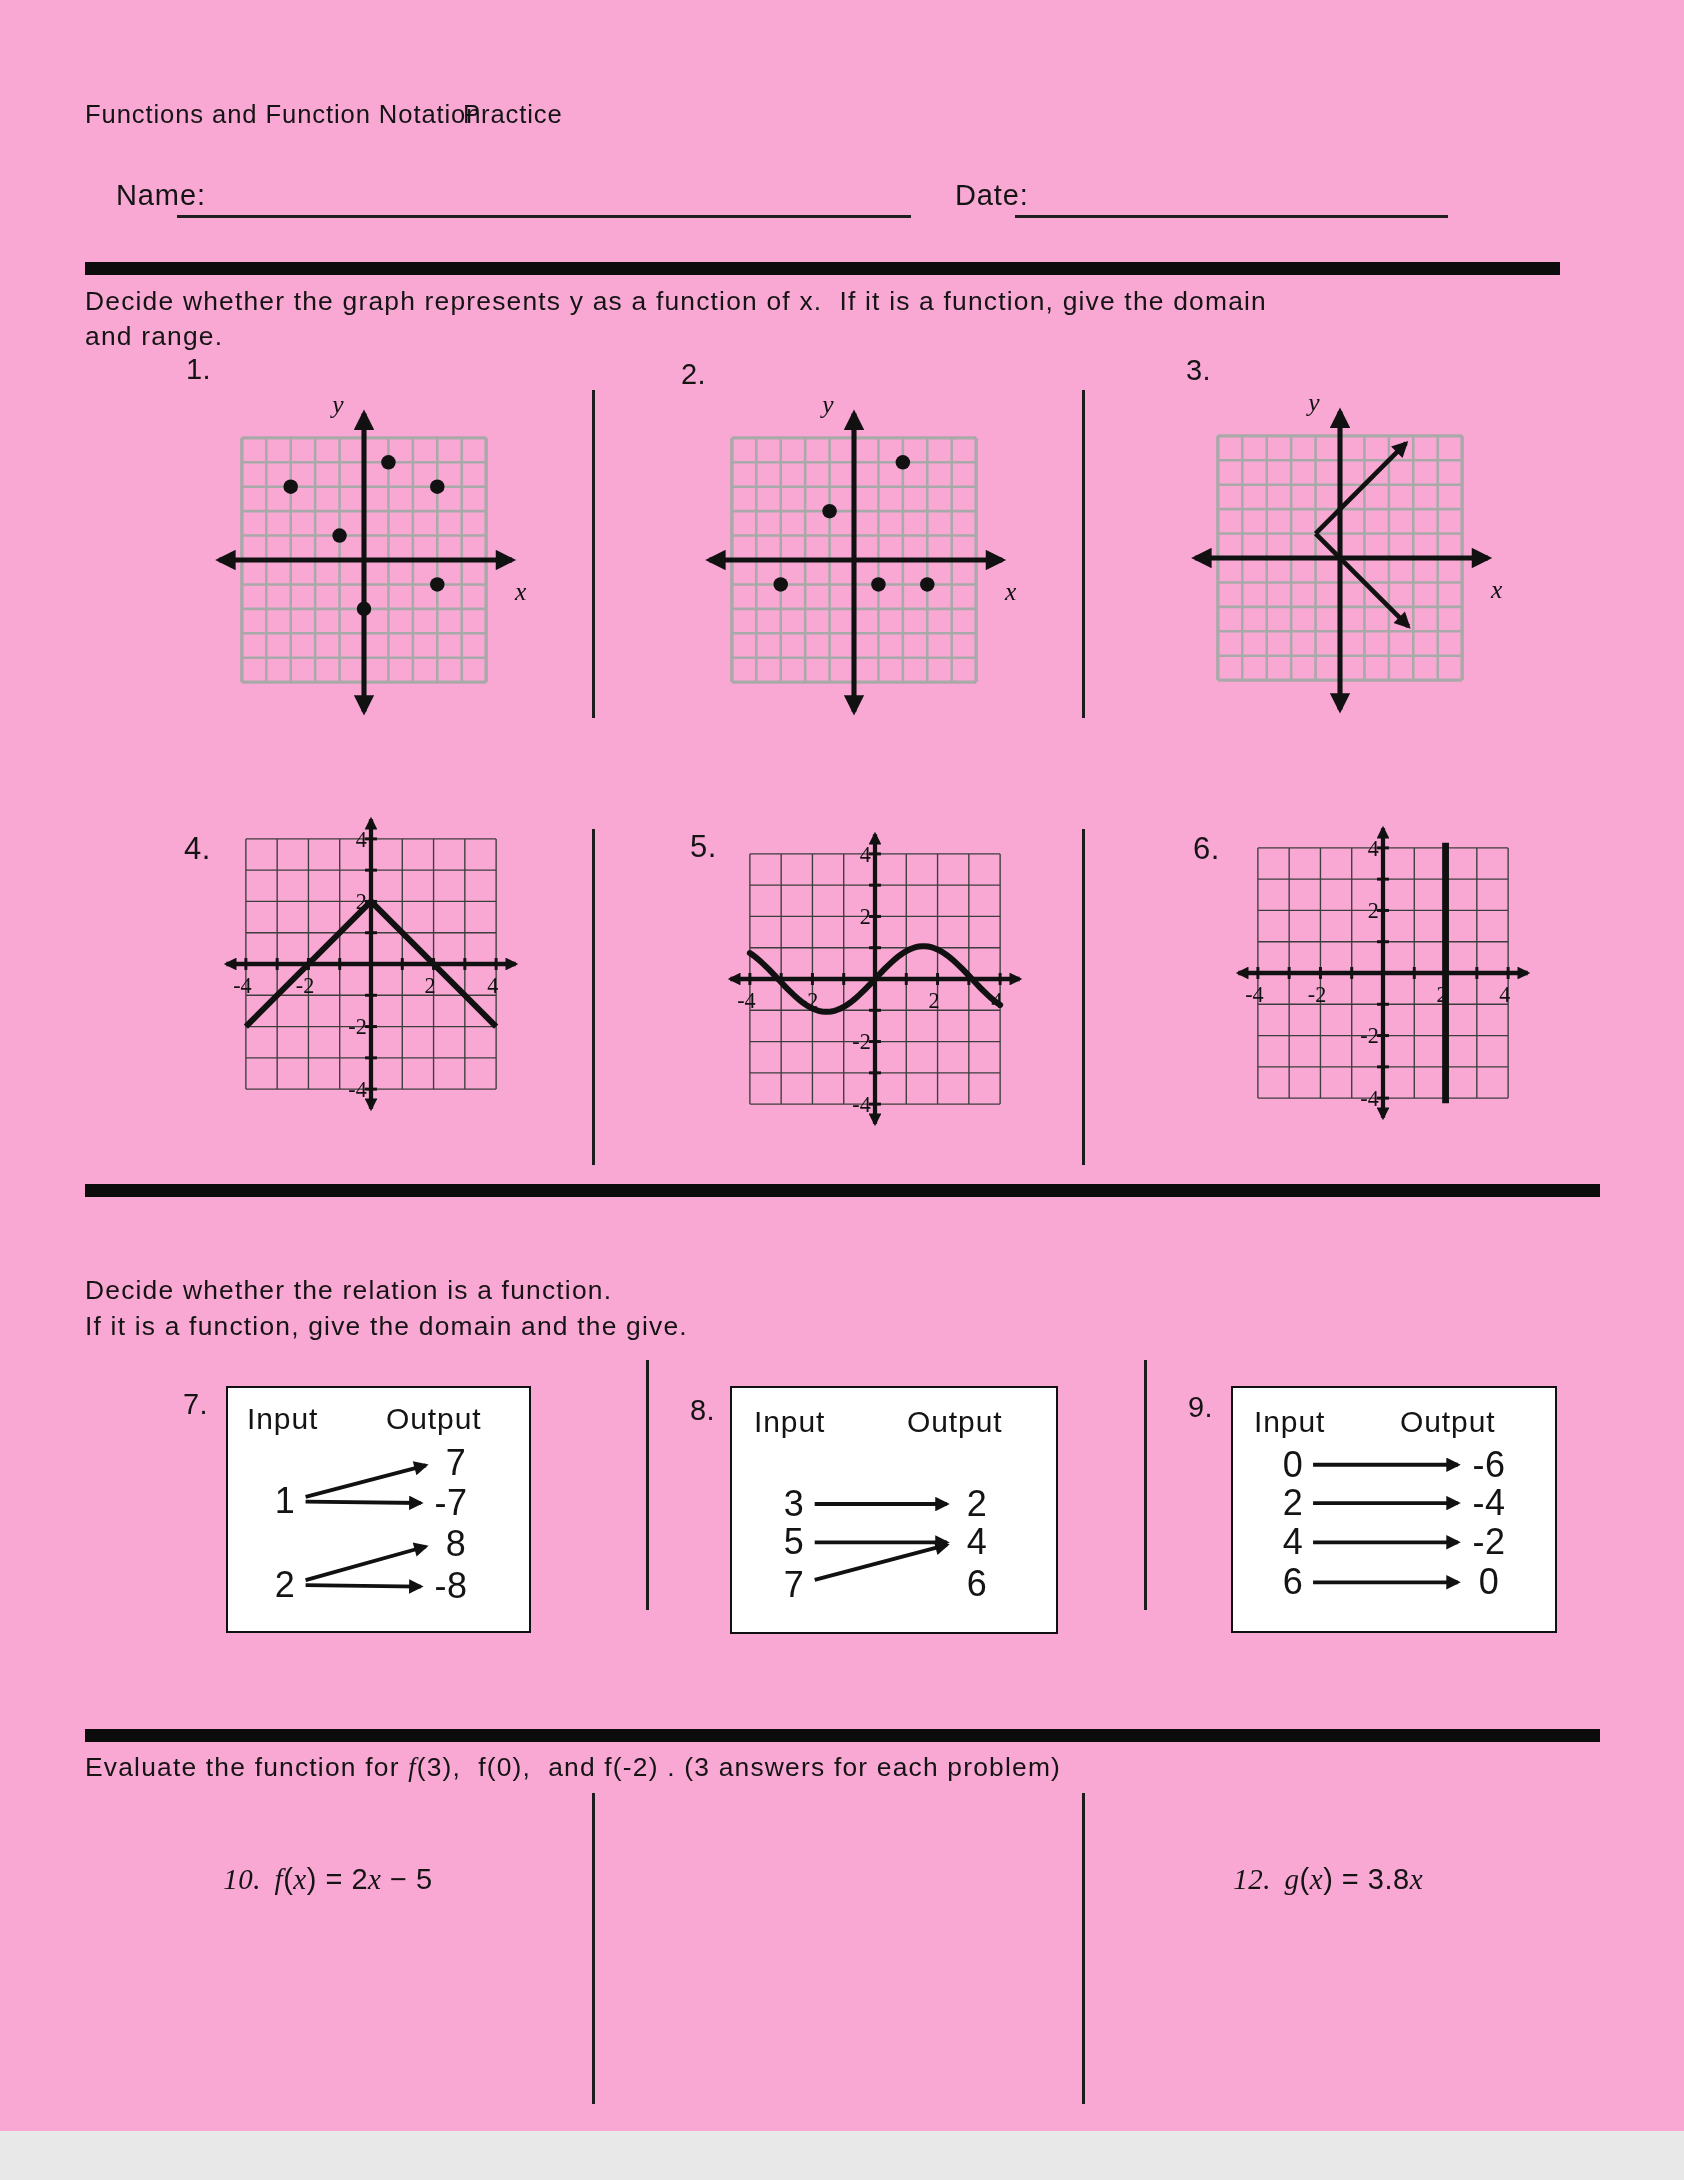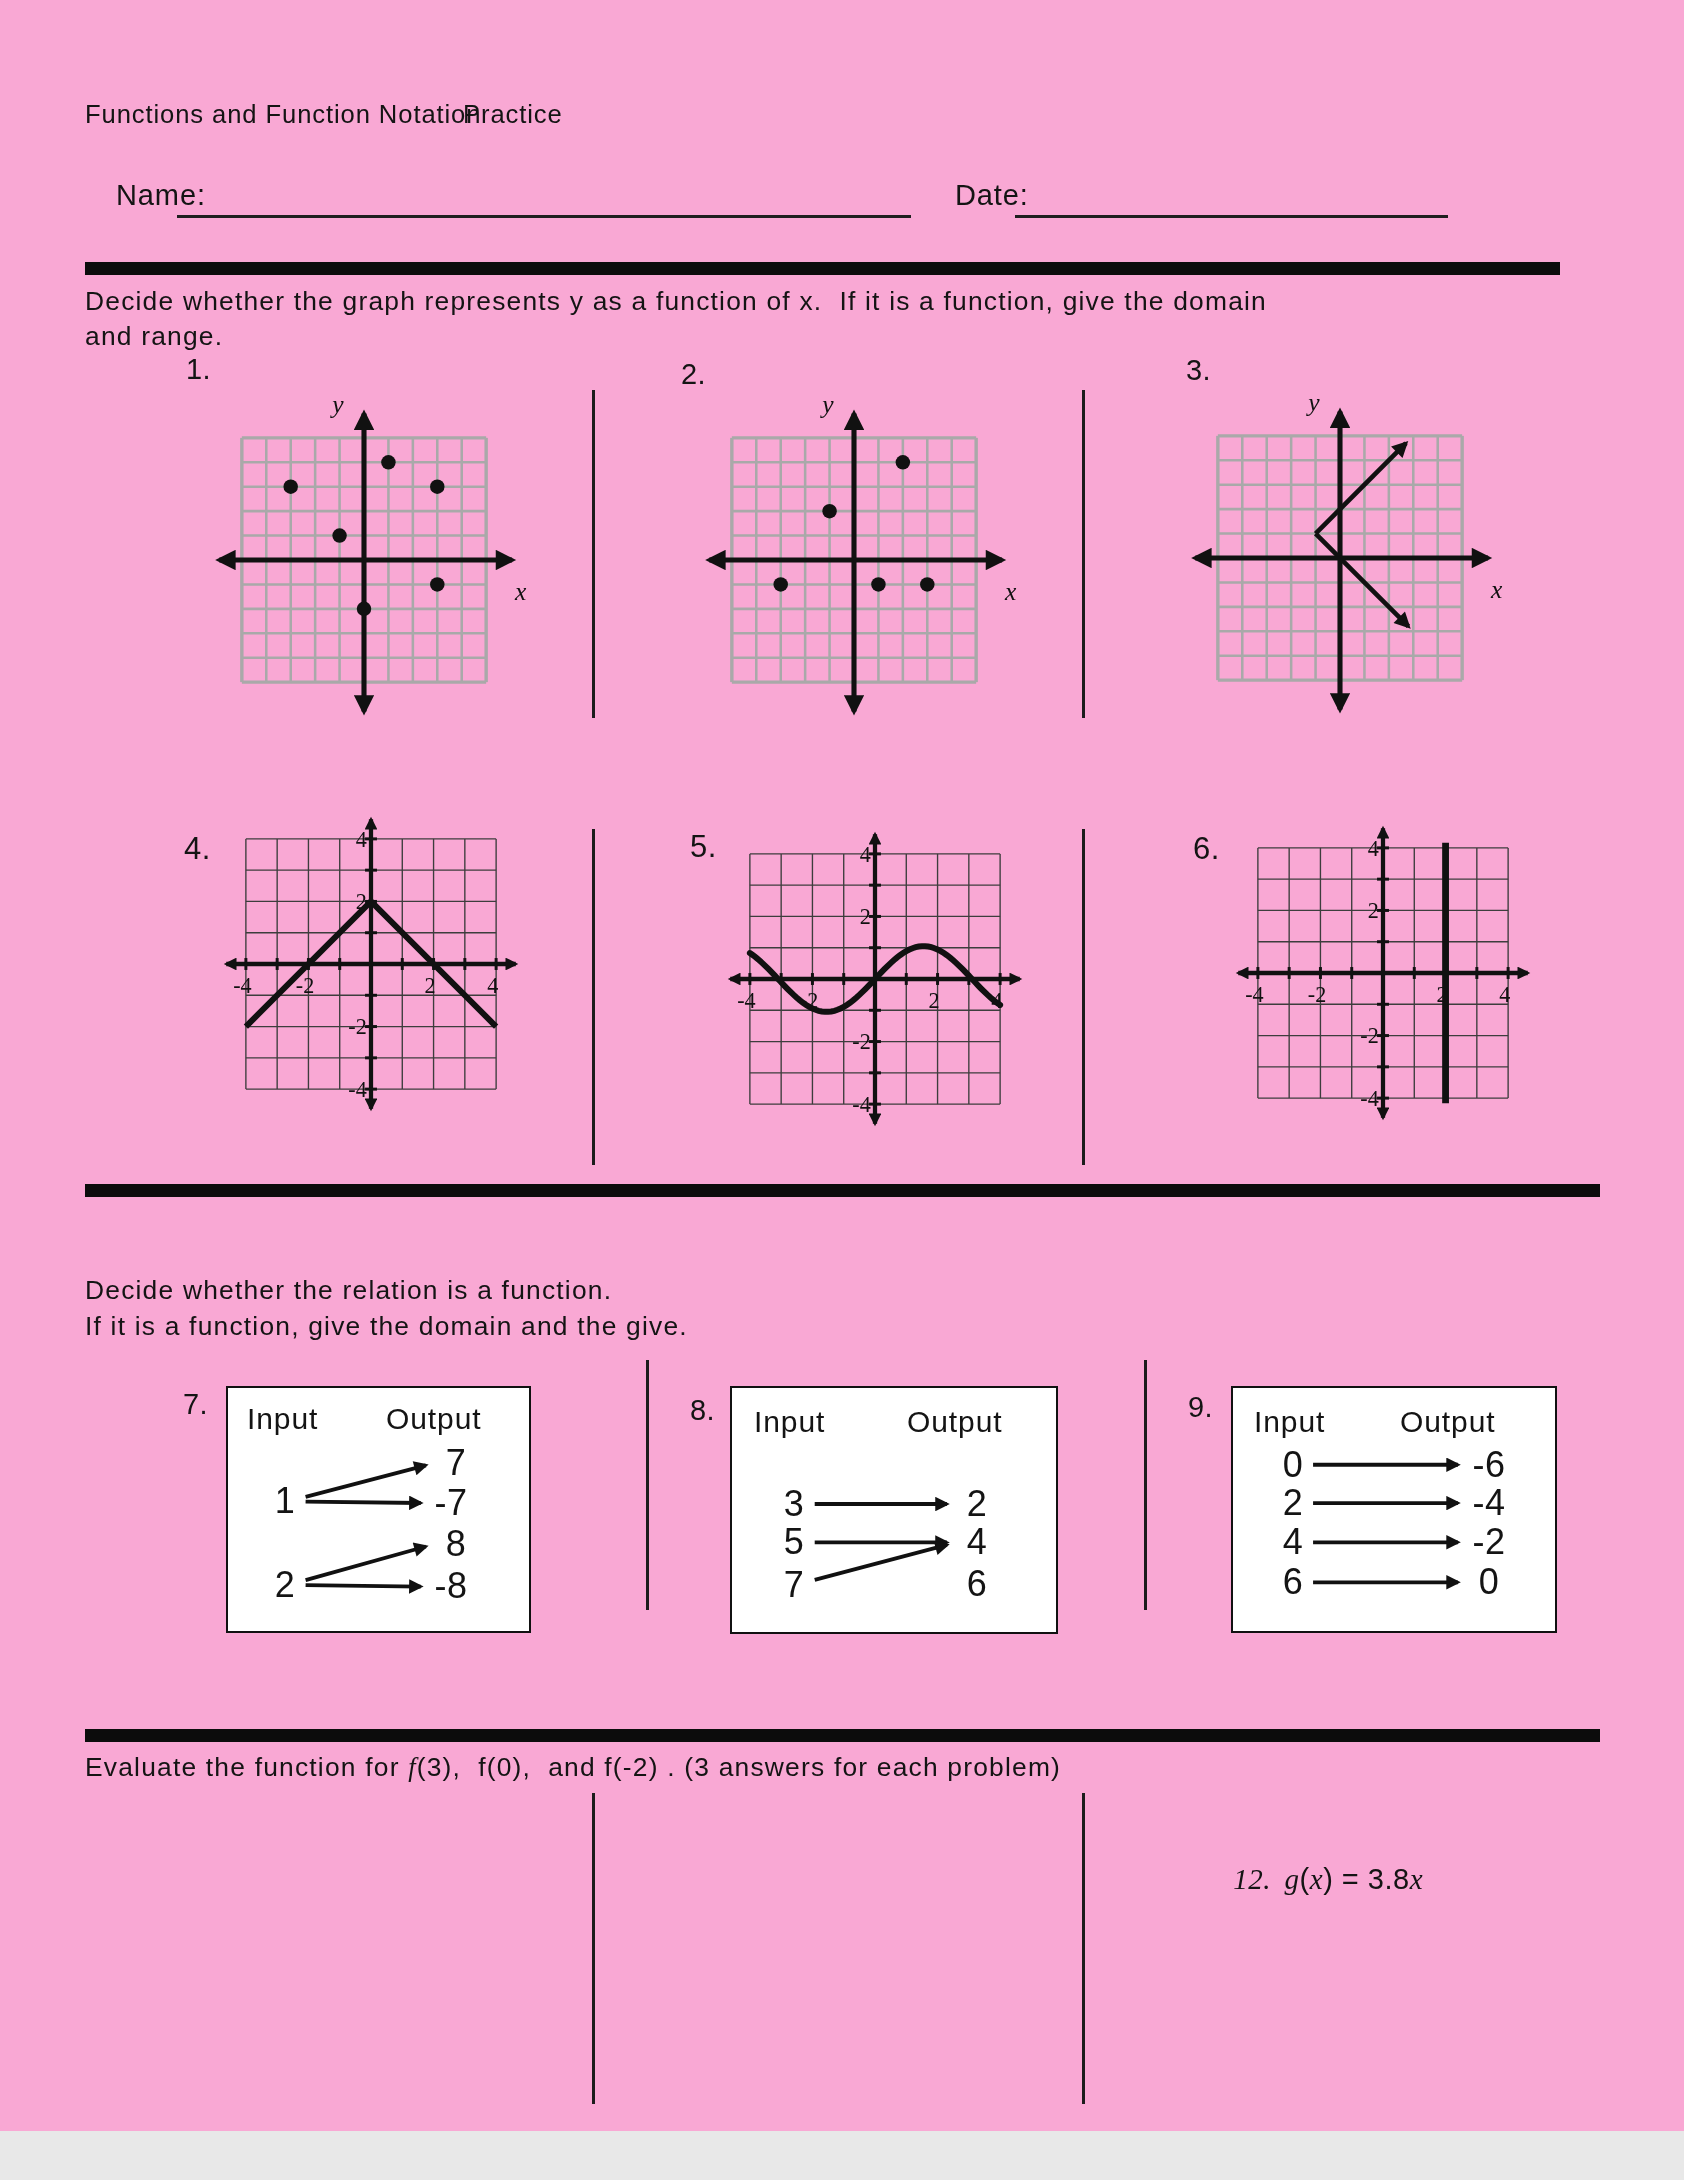--- a/index.html
+++ b/index.html
@@ -417,20 +417,23 @@
     <div class="mnum" style="left:256px;top:154px">-2</div>
     <div class="mnum" style="left:256px;top:194px">0</div>
   </div>
 
   <div class="vline" style="left:646px;top:1360px;height:250px"></div>
   <div class="vline" style="left:1144px;top:1360px;height:250px"></div>
 
   <div class="bar" style="left:85px;top:1729px;width:1515px"></div>
   <div class="txt" style="left:85px;top:1751px"><span>Evaluate the function for </span><span class="mvar">f</span><span>(3),  f(0),  and f(-2) . </span><span>(3 answers for each problem)</span></div>
 
+  <div class="eq" style="left:189px;top:1830px">
+    <span class="pnum">10.</span><span><span class="mvar">f</span><span>(</span><span class="mvar">x</span><span>) = 2</span><span class="mvar">x</span><span> − 5</span></span>
+  </div>
   <div class="eq" style="left:1199px;top:1830px">
     <span class="pnum">12.</span><span><span class="mvar">g</span><span>(</span><span class="mvar">x</span><span>) = 3.8</span><span class="mvar">x</span></span>
   </div>
 
   <div class="vline" style="left:592px;top:1793px;height:311px"></div>
   <div class="vline" style="left:1082px;top:1793px;height:311px"></div>
 
 </div>
 
 

